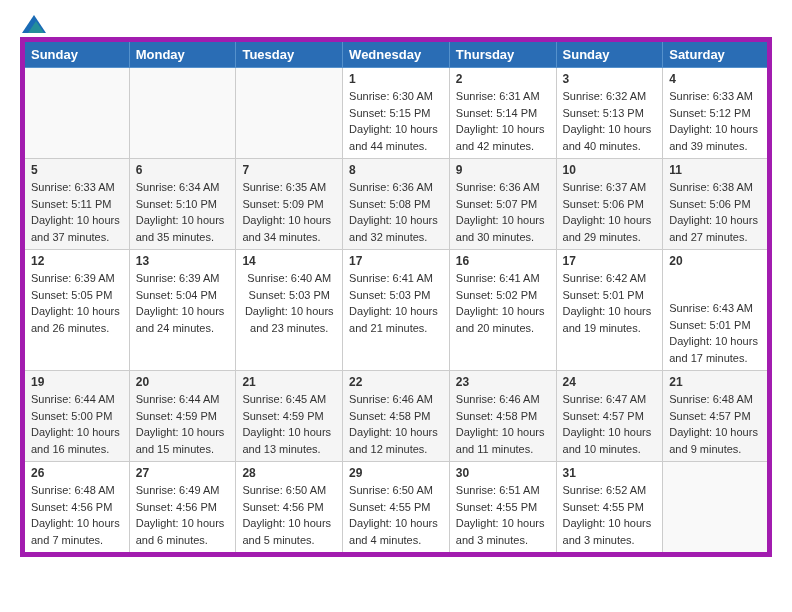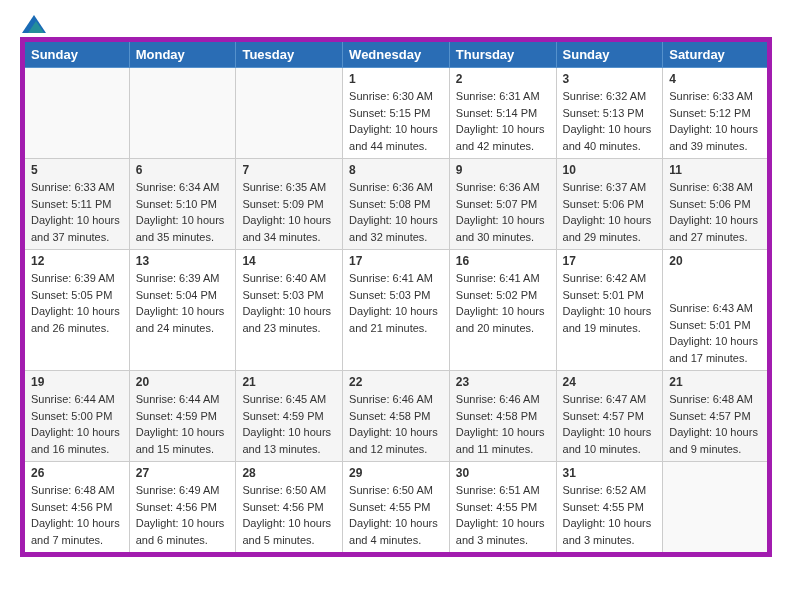--- a/index.html
+++ b/index.html
@@ -215,21 +215,21 @@
         </td>
         <td>
           <span class="day-num">13</span>
           <div class="day-info" style="white-space: pre-line;">Sunrise: 6:39 AM
 Sunset: 5:04 PM
 Daylight: 10 hours
 and 24 minutes.</div>
         </td>
         <td>
           <span class="day-num">14</span>
-          <div class="day-info" style="white-space: pre-line;">Sunrise: 6:40 AM
+          <div class="day-info" style="white-space: pre-line; text-align: center;">Sunrise: 6:40 AM
 Sunset: 5:03 PM
 Daylight: 10 hours
 and 23 minutes.</div>
         </td>
         <td>
           <span class="day-num">17</span>
           <div class="day-info" style="white-space: pre-line;">Sunrise: 6:41 AM
 Sunset: 5:03 PM
 Daylight: 10 hours
 and 21 minutes.</div>

